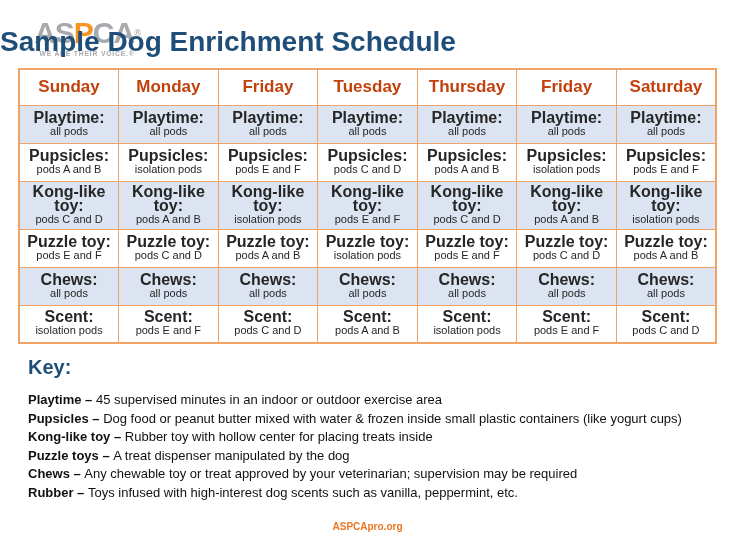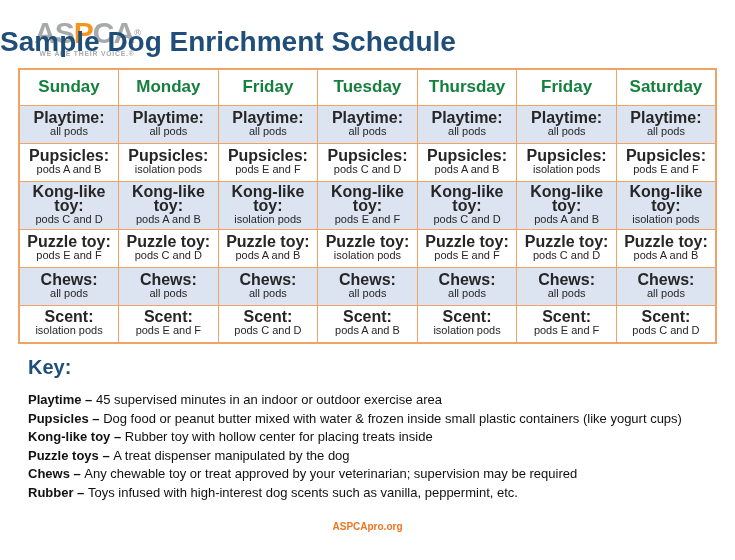--- a/index.html
+++ b/index.html
@@ -36,21 +36,21 @@
     width: 699px; margin: 2px auto 0 auto;
     border-collapse: collapse;
     border: 2px solid #F0A364;
     table-layout: fixed;
   }
   table.schedule th, table.schedule td {
     border: 1.5px solid #F0A364;
     text-align: center; vertical-align: middle;
   }
   table.schedule th {
-    height: 36px; font-size: 17px; font-weight: bold; color: #15803d;
+    height: 36px; font-size: 17px; font-weight: bold; color: #c2410c;
     background: #ffffff;
   }
   table.schedule td { height: 38px; padding: 3px 2px; }
   tr.shaded td { background: #DCE3F1; }
   tr.plain td { background: #ffffff; }
   .cell-label { font-size: 16px; font-weight: bold; color: #262626; line-height: 14px; }
   .cell-value { font-size: 11px; color: #262626; line-height: 13px; }
 
   
   .key-section { margin: 12px 0 0 28px; }

